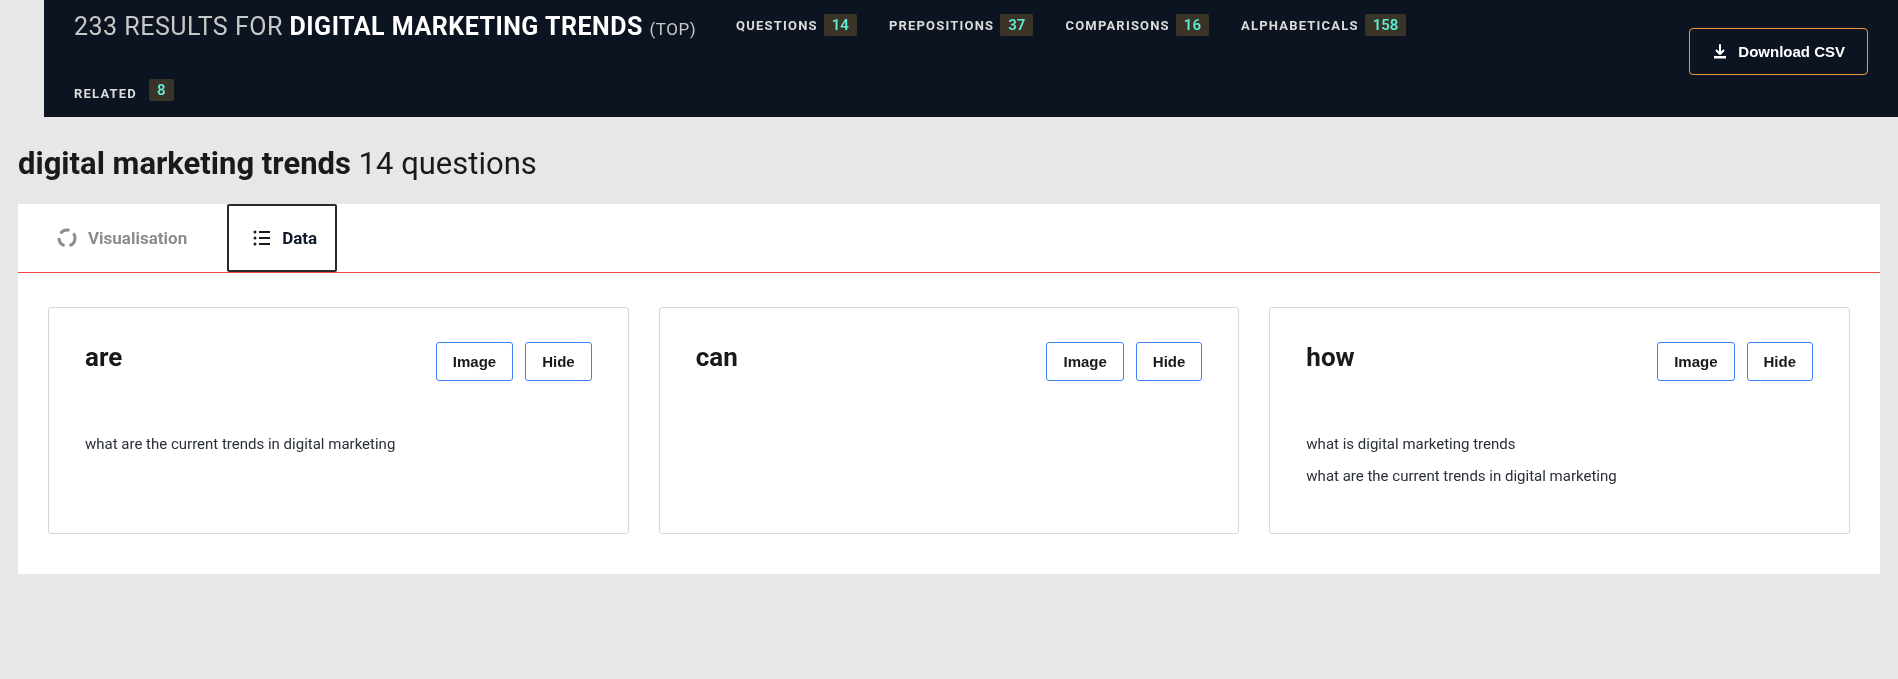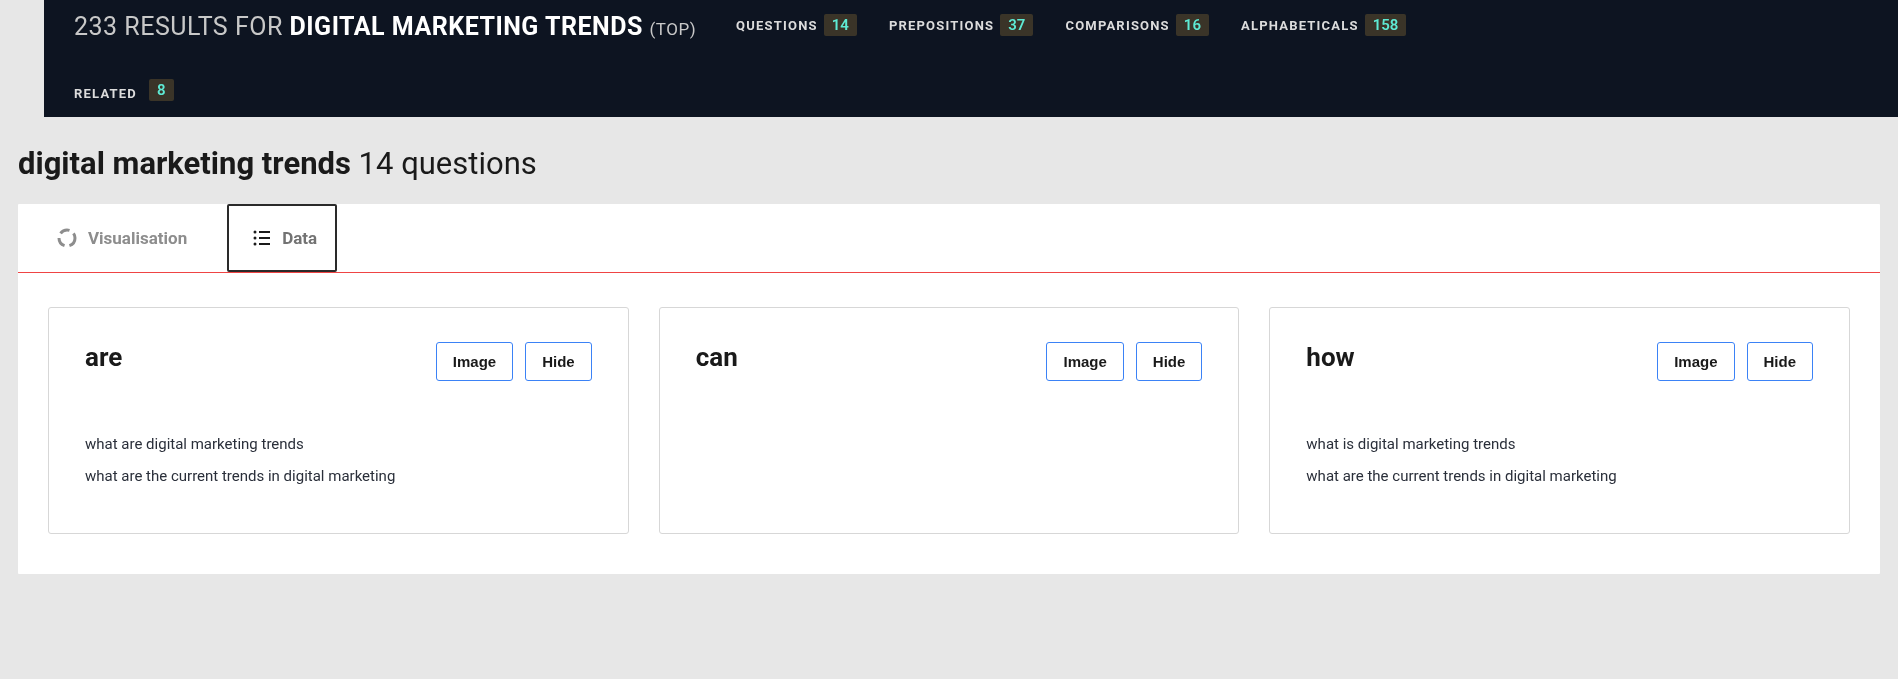--- a/index.html
+++ b/index.html
@@ -106,21 +106,21 @@
       display: flex;
       align-items: center;
       gap: 10px;
       font-size: 17px;
       font-weight: 700;
       color: #8d8d8d;
       padding: 22px 18px;
       cursor: pointer;
     }
     .view-tab.active {
-      color: #737373;
+      color: #0f172a;
       border: 2px solid #2a2a2a;
       border-radius: 2px;
       margin: 0;
       padding-left: 23px;
     }
     .view-tab .tab-icon { display: inline-flex; }
     .cards {
       display: flex;
       gap: 30px;
       padding: 34px 30px 40px 30px;
@@ -186,20 +186,29 @@
     <div class="nav-tab">
       <span>COMPARISONS</span>
       <span class="badge">16</span>
     </div>
     <div class="nav-tab">
       <span>ALPHABETICALS</span>
       <span class="badge">158</span>
     </div>
   </div>
 
+  <button class="download-btn">
+    <span class="download-icon">
+      <svg width="16" height="16" viewBox="0 0 16 16" fill="none">
+        <path d="M8 1v8M4.5 6.5L8 10l3.5-3.5" stroke="#fff" stroke-width="2" stroke-linecap="round" stroke-linejoin="round"></path>
+        <rect x="2" y="12" width="12" height="2.5" fill="#fff"></rect>
+      </svg>
+    </span>
+    <span>Download CSV</span>
+  </button>
 </div>
 
 <div class="section-title-wrap">
   <h2 class="section-title">
     <span class="bold">digital marketing trends</span>
     <span>14 questions</span>
   </h2>
 </div>
 
 <div class="panel">
@@ -231,21 +240,20 @@
 
     <div class="card">
       <div class="card-head">
         <div class="card-title">are</div>
         <div class="card-actions">
           <button class="card-btn">Image</button>
           <button class="card-btn">Hide</button>
         </div>
       </div>
       <ul class="card-list">
-        <li>what are digital marketing trends</li>
         <li>what are the current trends in digital marketing</li>
       </ul>
     </div>
 
     <div class="card">
       <div class="card-head">
         <div class="card-title">can</div>
         <div class="card-actions">
           <button class="card-btn">Image</button>
           <button class="card-btn">Hide</button>

